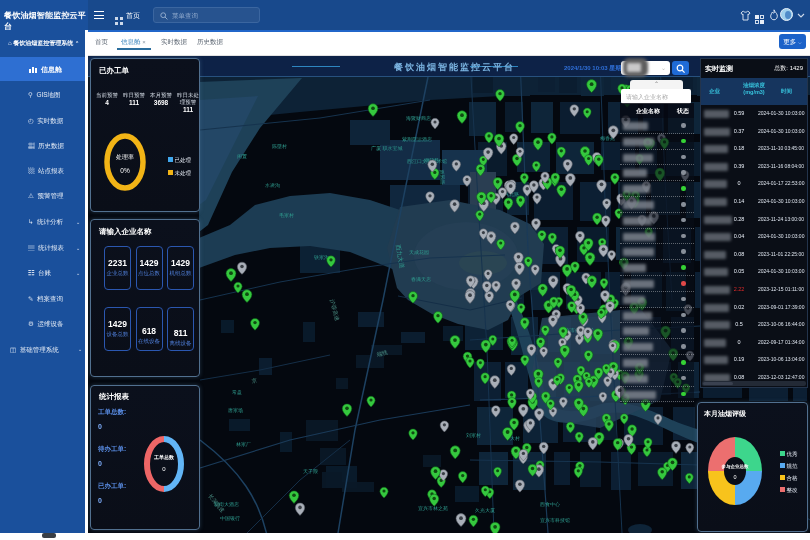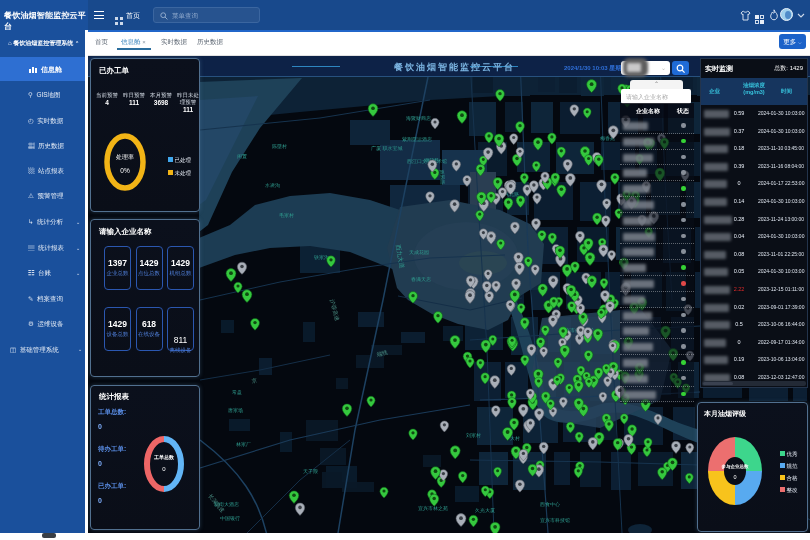--- a/index.html
+++ b/index.html
@@ -532,41 +532,41 @@
       <ellipse cx="34" cy="103" rx="18" ry="26" fill="none" stroke="#f2b416" stroke-width="5.5"></ellipse>
     </svg>
     <div class="abs" style="left:20px;top:94px;width:28px;text-align:center;color:#fff;font-size:6px">处理率</div>
     <div class="abs" style="left:20px;top:108px;width:28px;text-align:center;color:#fff;font-size:6.5px">0%</div>
     <div class="abs" style="left:77px;top:98px;font-size:5.5px;color:#e8eef7"><span style="display:inline-block;width:5px;height:5px;background:#41a8ee"></span> 已处理</div>
     <div class="abs" style="left:77px;top:111px;font-size:5.5px;color:#e8eef7"><span style="display:inline-block;width:5px;height:5px;background:#f2b416"></span> 未处理</div>
   </div>
 <div class="abs" style="left:90px;top:219px;width:110px;height:158px;background:linear-gradient(180deg,#0b101c,#0a0e18);border:1px solid #51708f;border-radius:4px;box-shadow:0 0 4px rgba(90,130,170,.35)">
     <div class="abs" style="left:8px;top:7px;color:#fff;font-size:7.5px;font-weight:bold">请输入企业名称</div>
     <div class="abs" style="left:13.0px;top:26px;width:27px;height:44px;border:1px solid #2b57b0;border-radius:4px;text-align:center">
-      <div style="margin-top:11px;color:#fff;font-size:8.5px;font-weight:bold">1397</div>
+      <div style="margin-top:11px;color:#fff;font-size:8.5px;font-weight:bold">2231</div>
       <div style="color:#4f7fd9;font-size:5.5px;margin-top:2px">企业总数</div>
     </div>
     <div class="abs" style="left:44.5px;top:26px;width:27px;height:44px;border:1px solid #2b57b0;border-radius:4px;text-align:center">
       <div style="margin-top:11px;color:#fff;font-size:8.5px;font-weight:bold">1429</div>
       <div style="color:#4f7fd9;font-size:5.5px;margin-top:2px">点位总数</div>
     </div>
     <div class="abs" style="left:76.0px;top:26px;width:27px;height:44px;border:1px solid #2b57b0;border-radius:4px;text-align:center">
       <div style="margin-top:11px;color:#fff;font-size:8.5px;font-weight:bold">1429</div>
       <div style="color:#4f7fd9;font-size:5.5px;margin-top:2px">机组总数</div>
     </div>
     <div class="abs" style="left:13.0px;top:87px;width:27px;height:44px;border:1px solid #2b57b0;border-radius:4px;text-align:center">
       <div style="margin-top:11px;color:#fff;font-size:8.5px;font-weight:bold">1429</div>
       <div style="color:#4f7fd9;font-size:5.5px;margin-top:2px">设备总数</div>
     </div>
     <div class="abs" style="left:44.5px;top:87px;width:27px;height:44px;border:1px solid #2b57b0;border-radius:4px;text-align:center">
-      <div style="margin-top:11px;color:#fff;font-size:8.5px;font-weight:bold">618</div>
+      <div style="margin-top:18px;color:#fff;font-size:8.5px;font-weight:bold">618</div>
       <div style="color:#4f7fd9;font-size:5.5px;margin-top:2px">在线设备</div>
     </div>
     <div class="abs" style="left:76.0px;top:87px;width:27px;height:44px;border:1px solid #2b57b0;border-radius:4px;text-align:center">
-      <div style="margin-top:27px;color:#fff;font-size:8.5px;font-weight:normal">811</div>
+      <div style="margin-top:20px;color:#fff;font-size:8.5px;font-weight:bold">811</div>
       <div style="color:#4f7fd9;font-size:5.5px;margin-top:2px">离线设备</div>
     </div>
   </div>
 <div class="abs" style="left:90px;top:385px;width:110px;height:145px;background:linear-gradient(180deg,#0b101c,#0a0e18);border:1px solid #51708f;border-radius:4px;box-shadow:0 0 4px rgba(90,130,170,.35)">
     <div class="abs" style="left:8px;top:6px;color:#fff;font-size:7.5px;font-weight:bold">统计报表</div>
     <div class="abs" style="left:7px;top:22px;color:#5b8fe8;font-size:6.5px;font-weight:bold">工单总数:</div>
     <div class="abs" style="left:7px;top:37px;color:#7fb0ff;font-size:7px;font-weight:bold">0</div>
     <div class="abs" style="left:7px;top:59px;color:#5b8fe8;font-size:6.5px;font-weight:bold">待办工单:</div>
     <div class="abs" style="left:7px;top:74px;color:#7fb0ff;font-size:7px;font-weight:bold">0</div>
     <div class="abs" style="left:7px;top:96px;color:#5b8fe8;font-size:6.5px;font-weight:bold">已办工单:</div>

